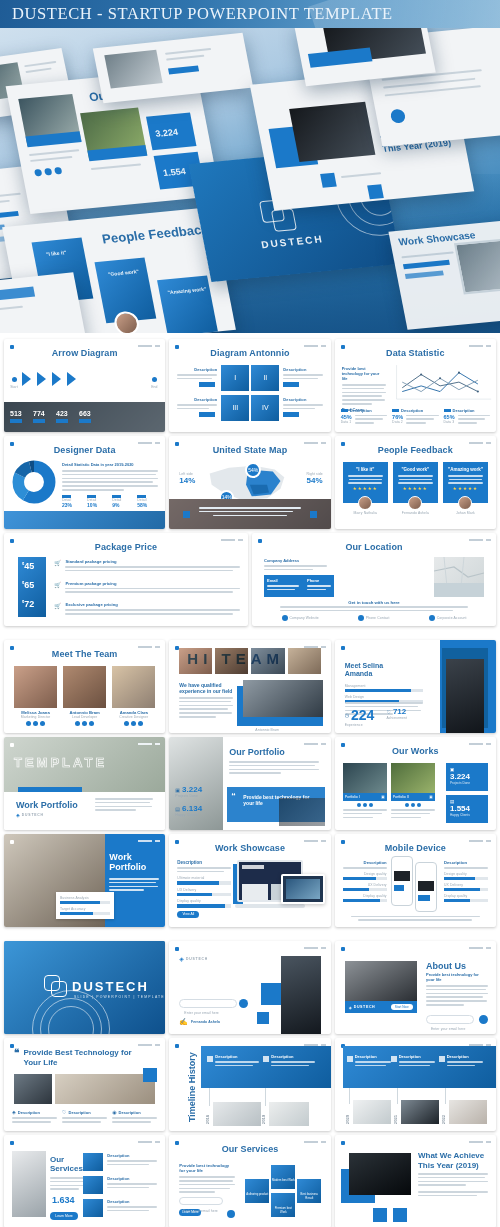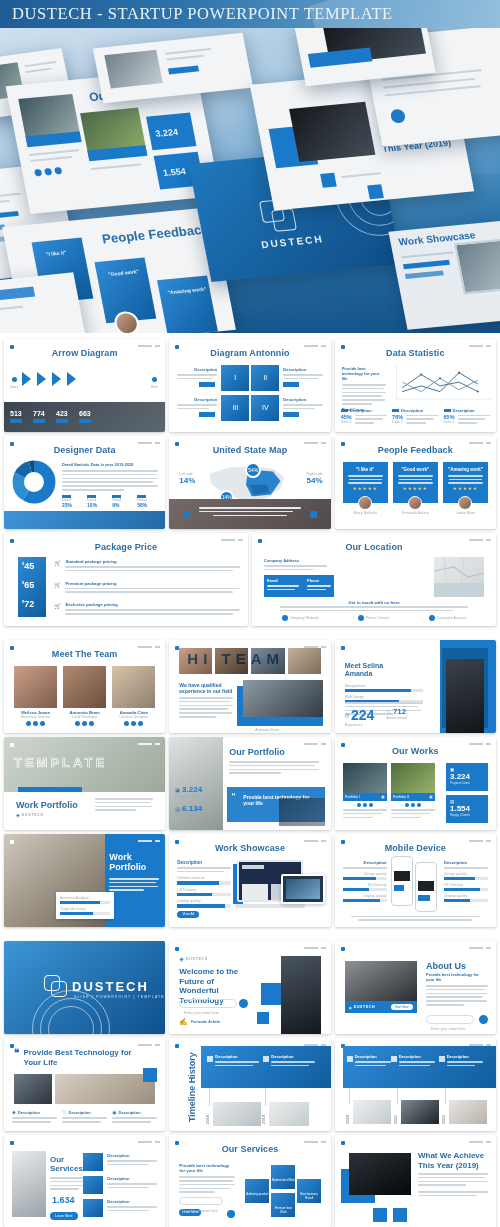--- a/index.html
+++ b/index.html
@@ -997,21 +997,20 @@
     <div class="slide">
       <span class="s-corner">
           <i></i>
           <b></b>
         </span>
       <span class="s-dot"></span>
       <div style="position:absolute;left:10px;top:14px;display:flex;gap:2px;align-items:center;">
         <span style="color:#1b79c9;font-size:6px;">◈</span>
         <span class="tiny" style="font-weight:bold;letter-spacing:.8px;">DUSTECH</span>
       </div>
-      <div style="position:absolute;left:10px;top:26px;width:76px;color:#2b6ea8;font-weight:bold;font-size:8px;line-height:1.2;">Welcome to the Future of Wonderful Technology</div>
       <div style="position:absolute;left:10px;top:58px;width:58px;height:9px;border:1px solid #d5dde4;border-radius:5px;">
         <span class="tiny" style="margin-left:4px;line-height:9px;">Enter your email here</span>
       </div>
       <div class="circ blue" style="position:absolute;left:70px;top:58px;width:9px;height:9px;"></div>
       <div style="position:absolute;left:10px;bottom:8px;display:flex;gap:3px;align-items:center;">
         <span style="color:#2b6ea8;font-size:7px;">✍</span>
         <span class="tiny" style="color:#2b6ea8;font-weight:bold;">Fernando Ashela</span>
       </div>
       <div class="blue" style="position:absolute;left:92px;top:42px;width:22px;height:22px;"></div>
       <div class="blue" style="position:absolute;left:88px;bottom:10px;width:12px;height:12px;"></div>

